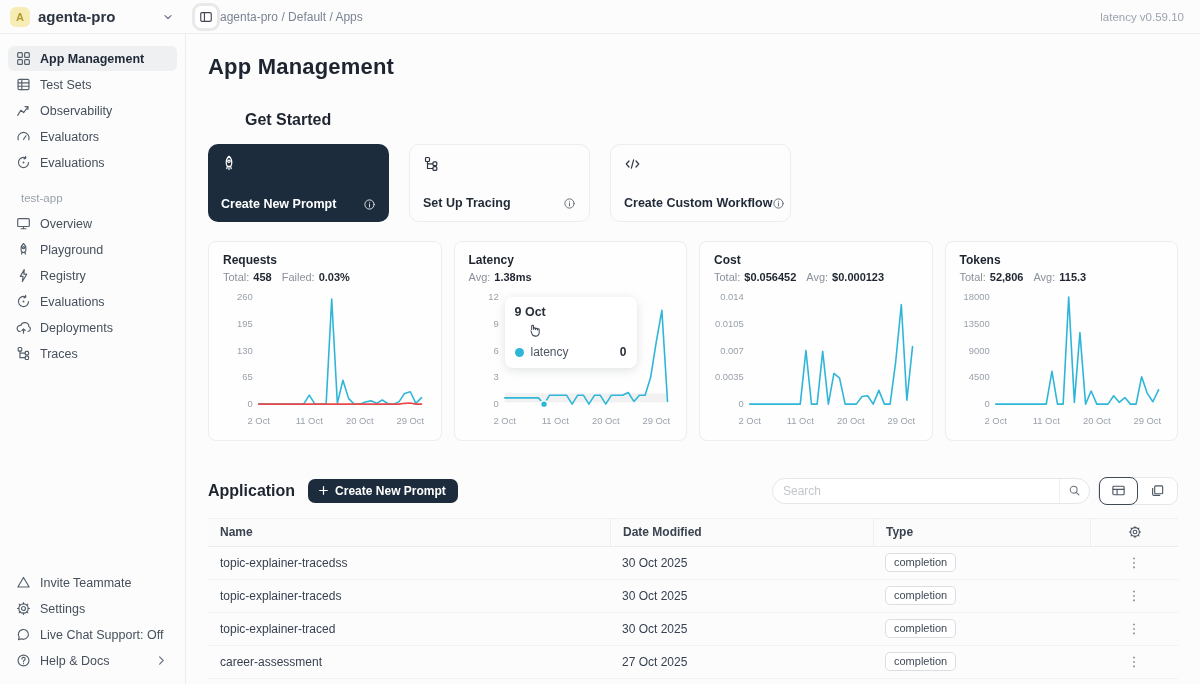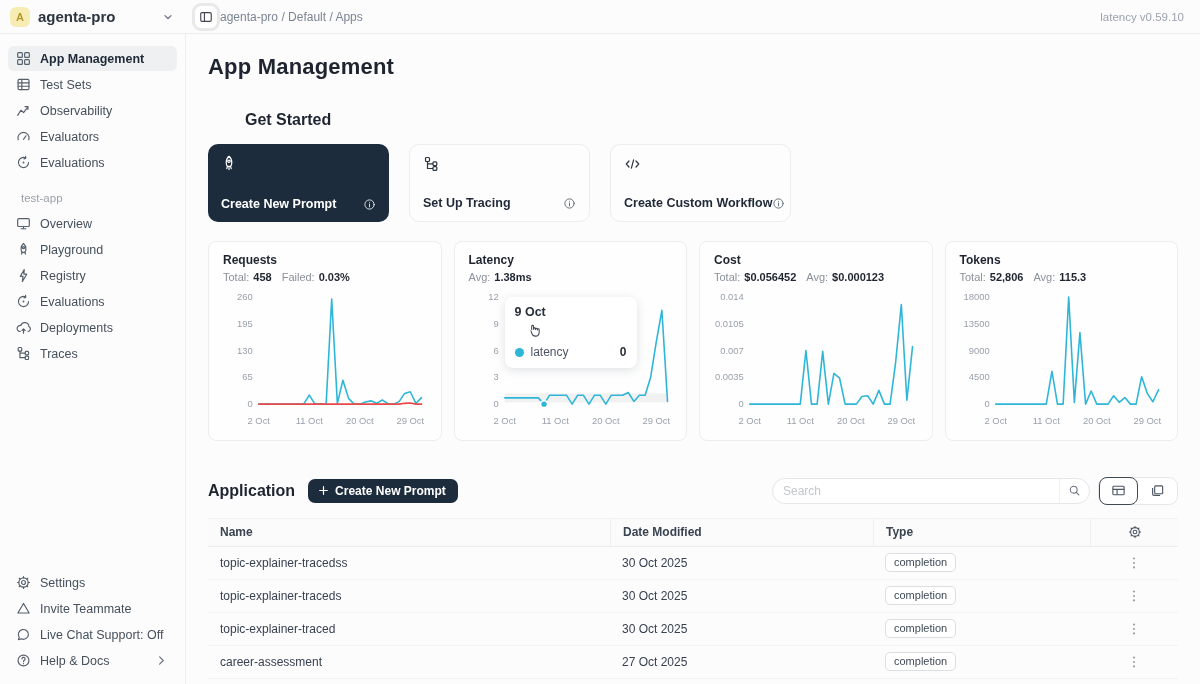--- a/index.html
+++ b/index.html
@@ -229,34 +229,34 @@
               </svg>
             </span>
             <span>Traces</span>
           </div>
         </div>
       <div class="sidebar-spacer"></div>
       <div id="nav-footer">
           <div class="nav-item">
             <span class="nicon">
               <svg width="15" height="15" viewBox="0 0 16 16" fill="none" stroke="currentColor" stroke-width="1.25" stroke-linecap="round" stroke-linejoin="round">
+                <path d="M8 2.6 14 12.8H2Z"></path>
+              </svg>
+            </span>
+            <span>Invite Teammate</span>
+          </div>
+          <div class="nav-item">
+            <span class="nicon">
+              <svg width="15" height="15" viewBox="0 0 16 16" fill="none" stroke="currentColor" stroke-width="1.25" stroke-linecap="round" stroke-linejoin="round">
                 <circle cx="8" cy="8" r="2.1"></circle>
                 <circle cx="8" cy="8" r="5"></circle>
                 <path d="M8 3V1.6M8 14.4V13M3 8H1.6M14.4 8H13M4.5 4.5 3.5 3.5M12.5 12.5l-1-1M11.5 4.5l1-1M3.5 12.5l1-1"></path>
               </svg>
             </span>
             <span>Settings</span>
-          </div>
-          <div class="nav-item">
-            <span class="nicon">
-              <svg width="15" height="15" viewBox="0 0 16 16" fill="none" stroke="currentColor" stroke-width="1.25" stroke-linecap="round" stroke-linejoin="round">
-                <path d="M8 2.6 14 12.8H2Z"></path>
-              </svg>
-            </span>
-            <span>Invite Teammate</span>
           </div>
           <div class="nav-item">
             <span class="nicon">
               <svg width="15" height="15" viewBox="0 0 16 16" fill="none" stroke="currentColor" stroke-width="1.25" stroke-linecap="round" stroke-linejoin="round">
                 <path d="M2.6 13.4 3.4 10.8A5.4 5.2 0 1 1 5.6 12.6Z"></path>
               </svg>
             </span>
             <span>Live Chat Support: Off</span>
           </div>
           <div class="nav-item">

